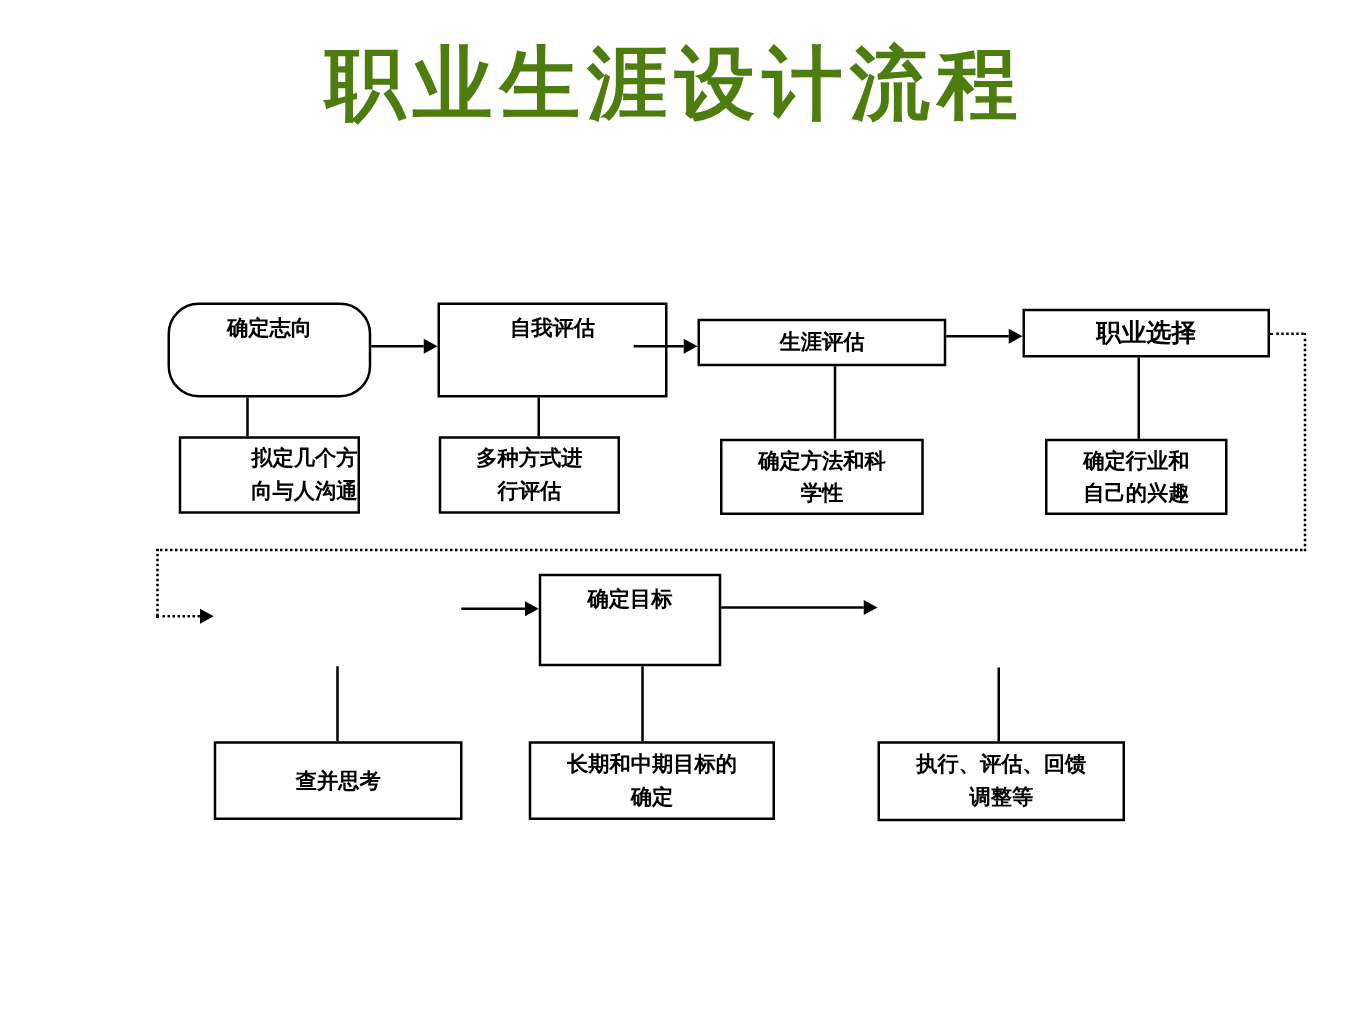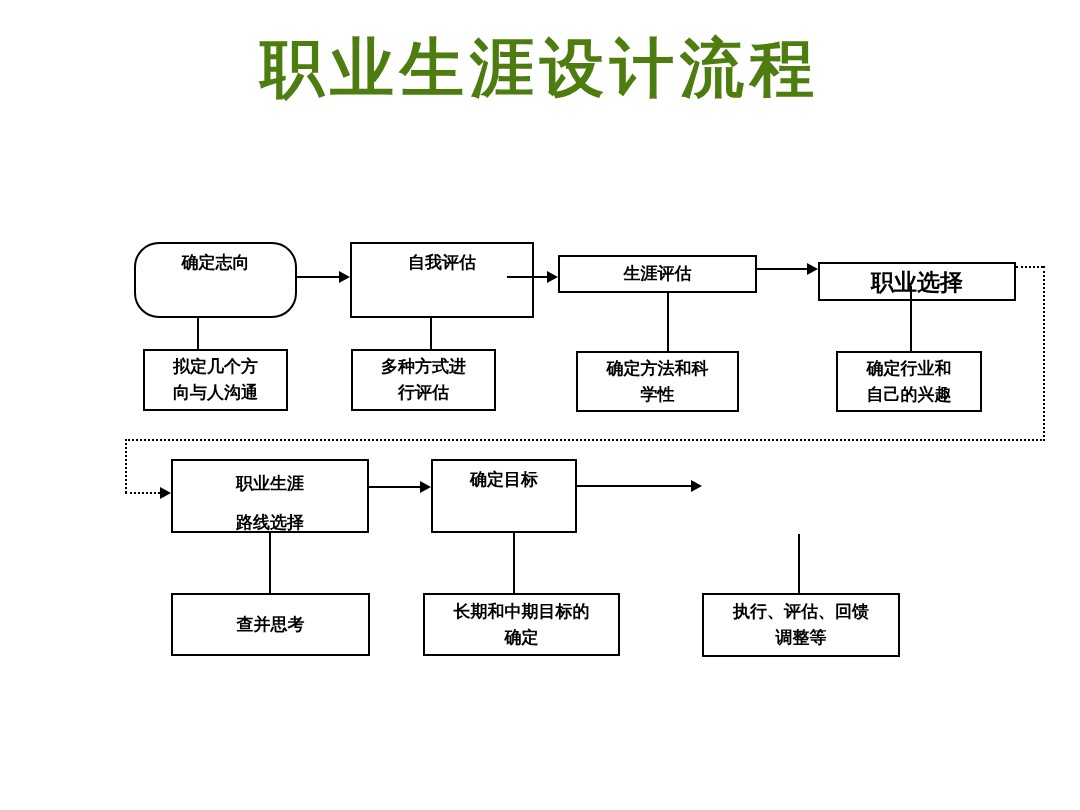--- a/index.html
+++ b/index.html
@@ -32,29 +32,29 @@
     font-weight:bold;
     font-size:17px;
     display:flex;
     flex-direction:column;
     align-items:center;
     text-align:center;
     line-height:26px;
   }
   .top-align{justify-content:flex-start;padding-top:6px;}
   .v-center{justify-content:center;}
-  .big-label{font-size:23px;margin-top:15px;}
+  .big-label{font-size:20px;}
   .wide-gap{justify-content:flex-start;padding-top:10px;row-gap:13px;}
 
   
   .b1{left:134px;top:242px;width:163px;height:76px;border-radius:25px;}
   .b2{left:350px;top:242px;width:184px;height:76px;}
   .b3{left:558px;top:255px;width:199px;height:38px;text-align:center;}
   .b4{left:818px;top:247px;width:198px;height:39px;}
-  .b5{left:143px;top:349px;width:145px;height:62px;}
+  .b5{left:143px;top:349px;width:145px;height:62px;align-items:flex-end;}
   .b6{left:351px;top:349px;width:145px;height:62px;}
   .b7{left:576px;top:351px;width:163px;height:61px;}
   .b8{left:836px;top:351px;width:146px;height:61px;}
   .b9{left:171px;top:459px;width:198px;height:74px;}
   .b10{left:431px;top:459px;width:146px;height:74px;}
   .b11{left:702px;top:459px;width:198px;height:75px;}
   .b12{left:171px;top:593px;width:199px;height:63px;}
   .b13{left:423px;top:593px;width:197px;height:63px;}
   .b14{left:702px;top:593px;width:198px;height:64px;}
 
@@ -121,24 +121,20 @@
   </div>
   <div class="box b7 v-center">
     <span>确定方法和科</span>
     <span>学性</span>
   </div>
   <div class="box b8 v-center">
     <span>确定行业和</span>
     <span>自己的兴趣</span>
   </div>
 
-  <div class="box b9 wide-gap">
-    <span>职业生涯</span>
-    <span>路线选择</span>
-  </div>
   <div class="box b10 top-align">
     <span>确定目标</span>
   </div>
 
   <div class="box b12 v-center">
     <span>查并思考</span>
   </div>
   <div class="box b13 v-center">
     <span>长期和中期目标的</span>
     <span>确定</span>

